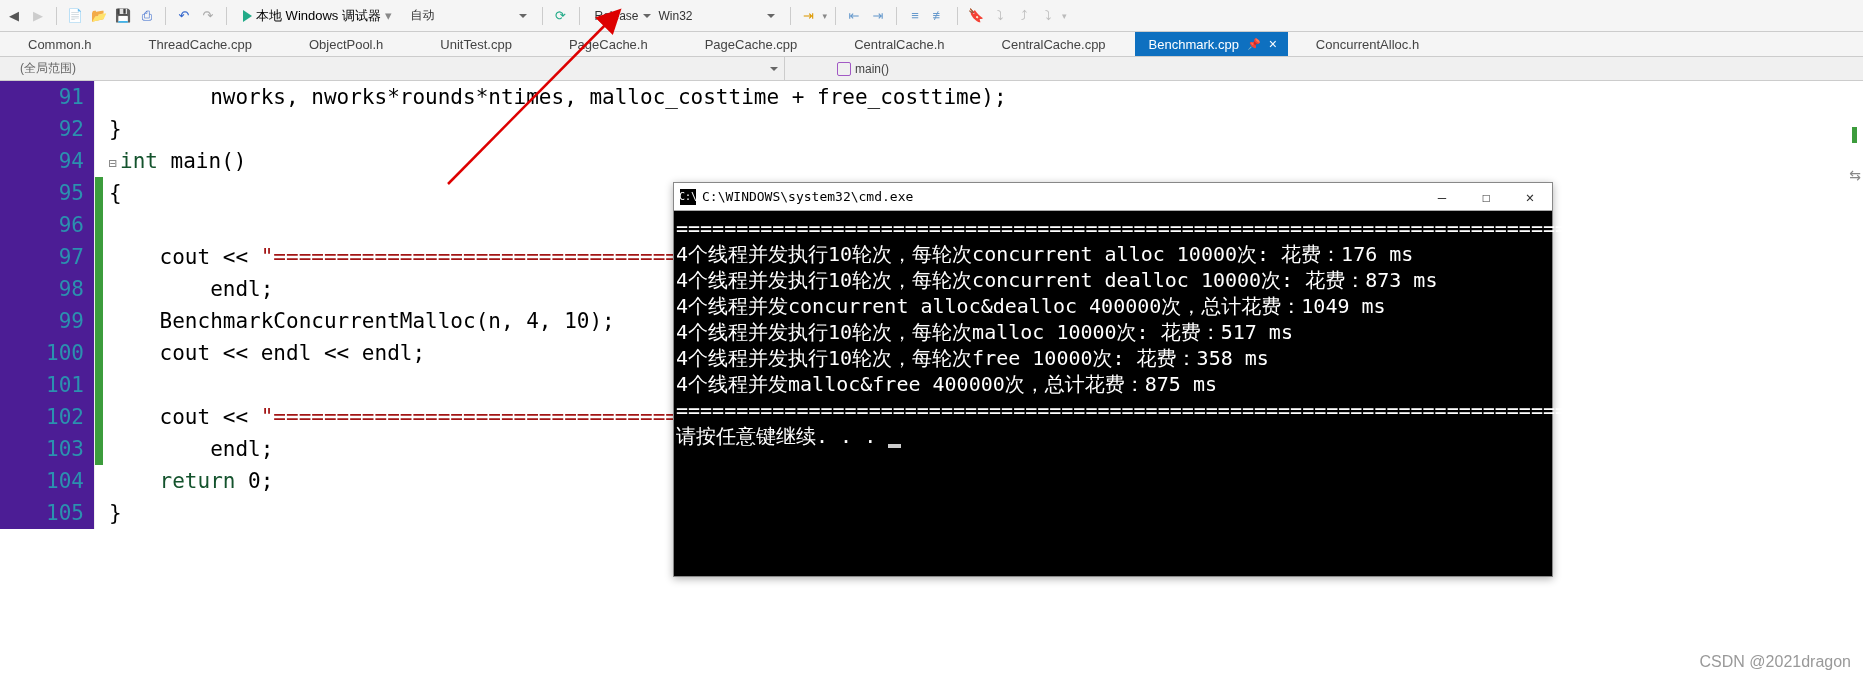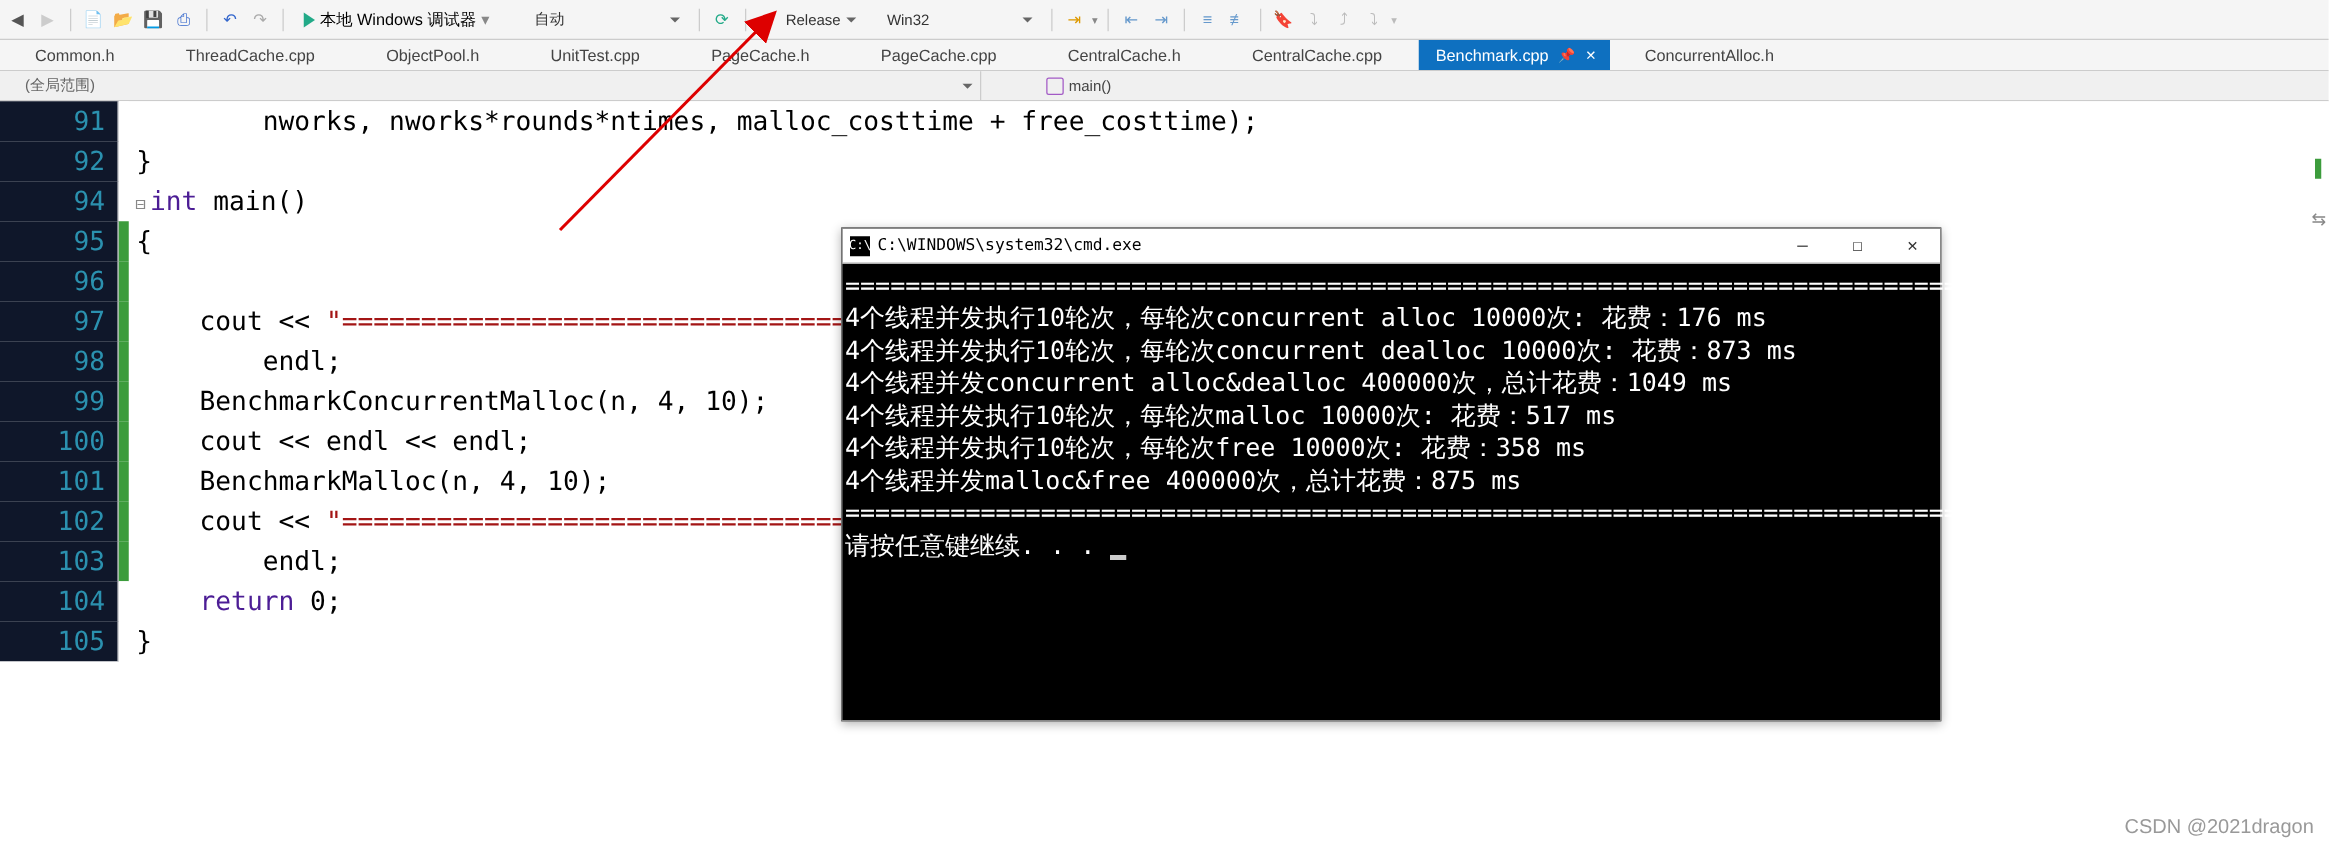--- a/index.html
+++ b/index.html
@@ -36,21 +36,20 @@
     }
     .toolbar-dropdown {
       display: flex;
       align-items: center;
       padding: 2px 6px;
       border: 1px solid transparent;
       cursor: pointer;
       gap: 4px;
       font-size: 12px;
       color: #333;
-      margin-left: 17px;
     }
     .dropdown-caret {
       width: 0; height: 0;
       border-left: 4px solid transparent;
       border-right: 4px solid transparent;
       border-top: 4px solid #666;
     }
     .run-btn {
       display: flex; align-items: center; gap: 4px;
       padding: 2px 8px; cursor: pointer;
@@ -126,21 +125,21 @@
       display: flex;
       height: 32px;
       line-height: 32px;
       font-family: Consolas, monospace;
       font-size: 21px;
     }
     .gutter {
       width: 95px;
       text-align: right;
       padding-right: 10px;
-      background: #0f172a;
+      background: #4c1d95;
       color: #2b91af;
       user-select: none;
       border-right: 1px solid #eee;
     }
     .marker-col {
       width: 8px;
       background: #fff;
     }
     .marker-green { background: #3c9c3c; }
     .code {
@@ -149,21 +148,21 @@
       color: #000;
     }
     .collapse-marker {
       display: inline-block;
       width: 15px;
       text-align: center;
       color: #888;
       font-size: 14px;
       margin-left: -4px;
     }
-    .kw { color: #4c1d95; }
+    .kw { color: #14532d; }
     .ident { color: #000; }
     .str { color: #a31515; }
     .green-bar {
       position: absolute;
       right: 6px;
       width: 5px;
       background: #3c9c3c;
     }
     .console {
       position: absolute;
@@ -369,21 +368,20 @@
       <div class="code"><span class="ident">    BenchmarkConcurrentMalloc(n, 4, 10);</span></div>
     </div>
     <div class="editor-line">
       <div class="gutter">100</div>
       <div class="marker-col marker-green"></div>
       <div class="code"><span class="ident">    cout &lt;&lt; endl &lt;&lt; endl;</span></div>
     </div>
     <div class="editor-line">
       <div class="gutter">101</div>
       <div class="marker-col marker-green"></div>
-      <div class="code"><span class="ident">    BenchmarkMalloc(n, 4, 10);</span></div>
     </div>
     <div class="editor-line">
       <div class="gutter">102</div>
       <div class="marker-col marker-green"></div>
       <div class="code"><span class="ident">    cout &lt;&lt; </span><span class="str">"==========================================</span></div>
     </div>
     <div class="editor-line">
       <div class="gutter">103</div>
       <div class="marker-col marker-green"></div>
       <div class="code"><span class="ident">        endl;</span></div>

